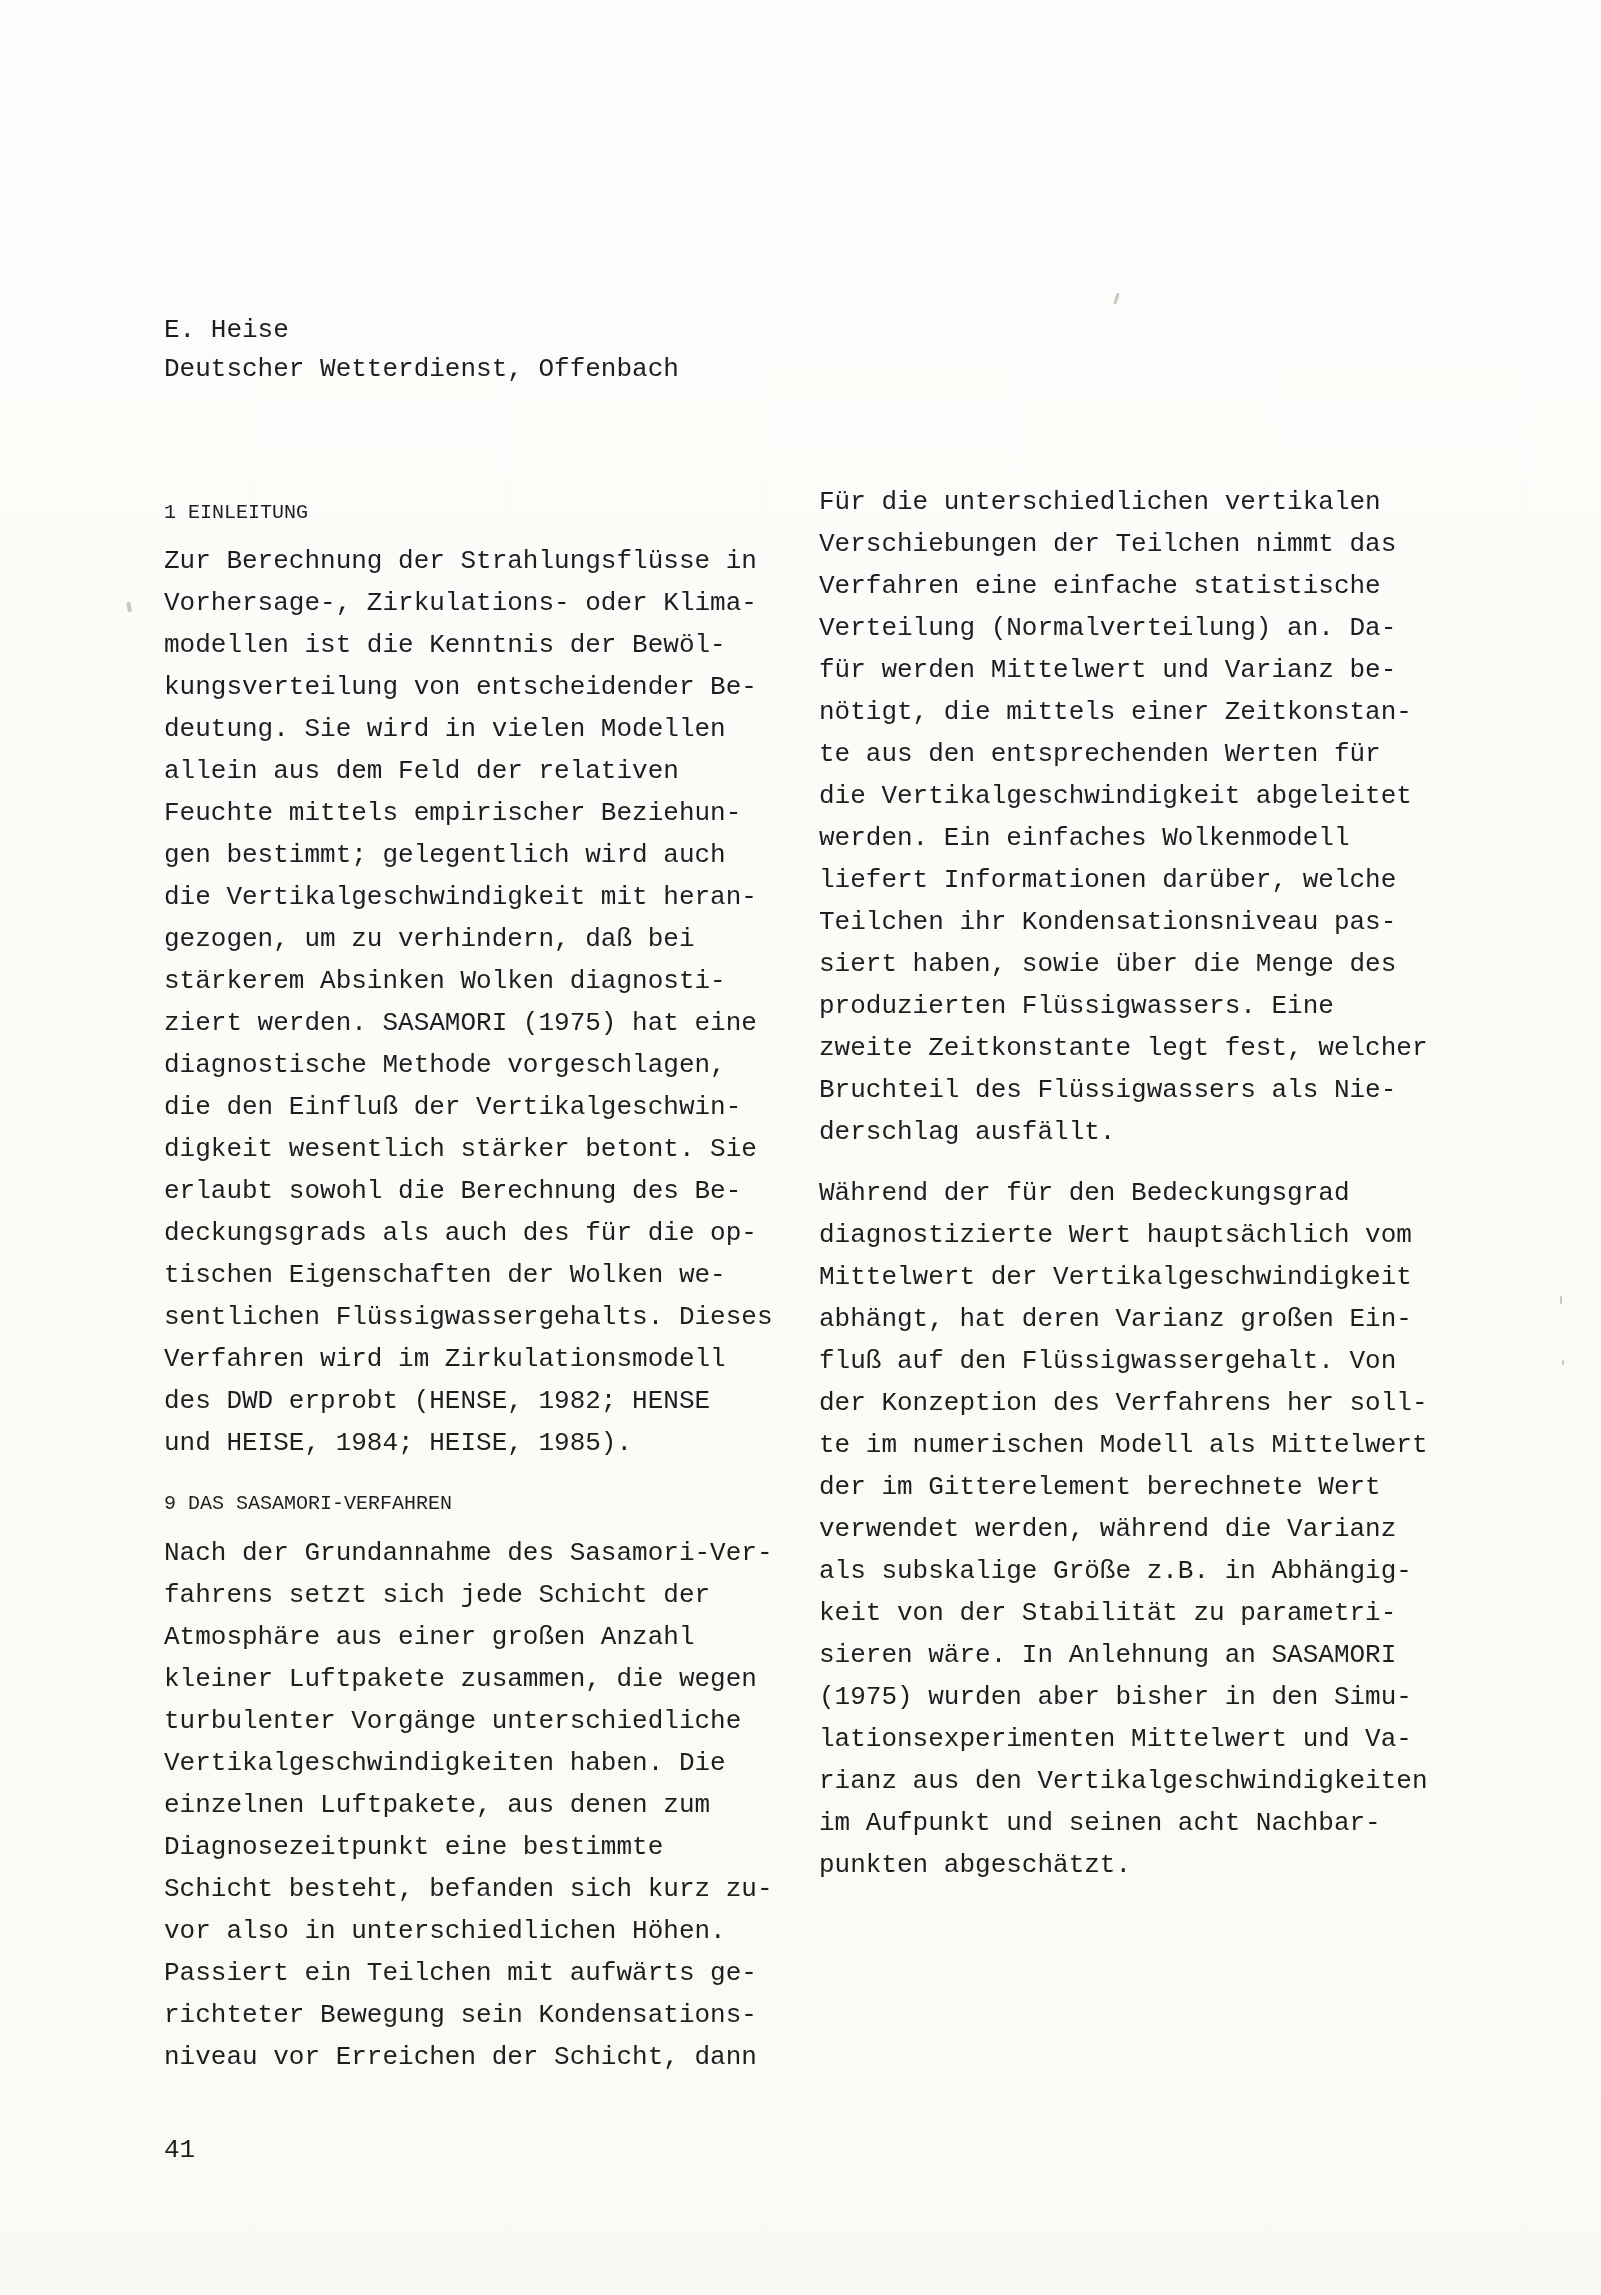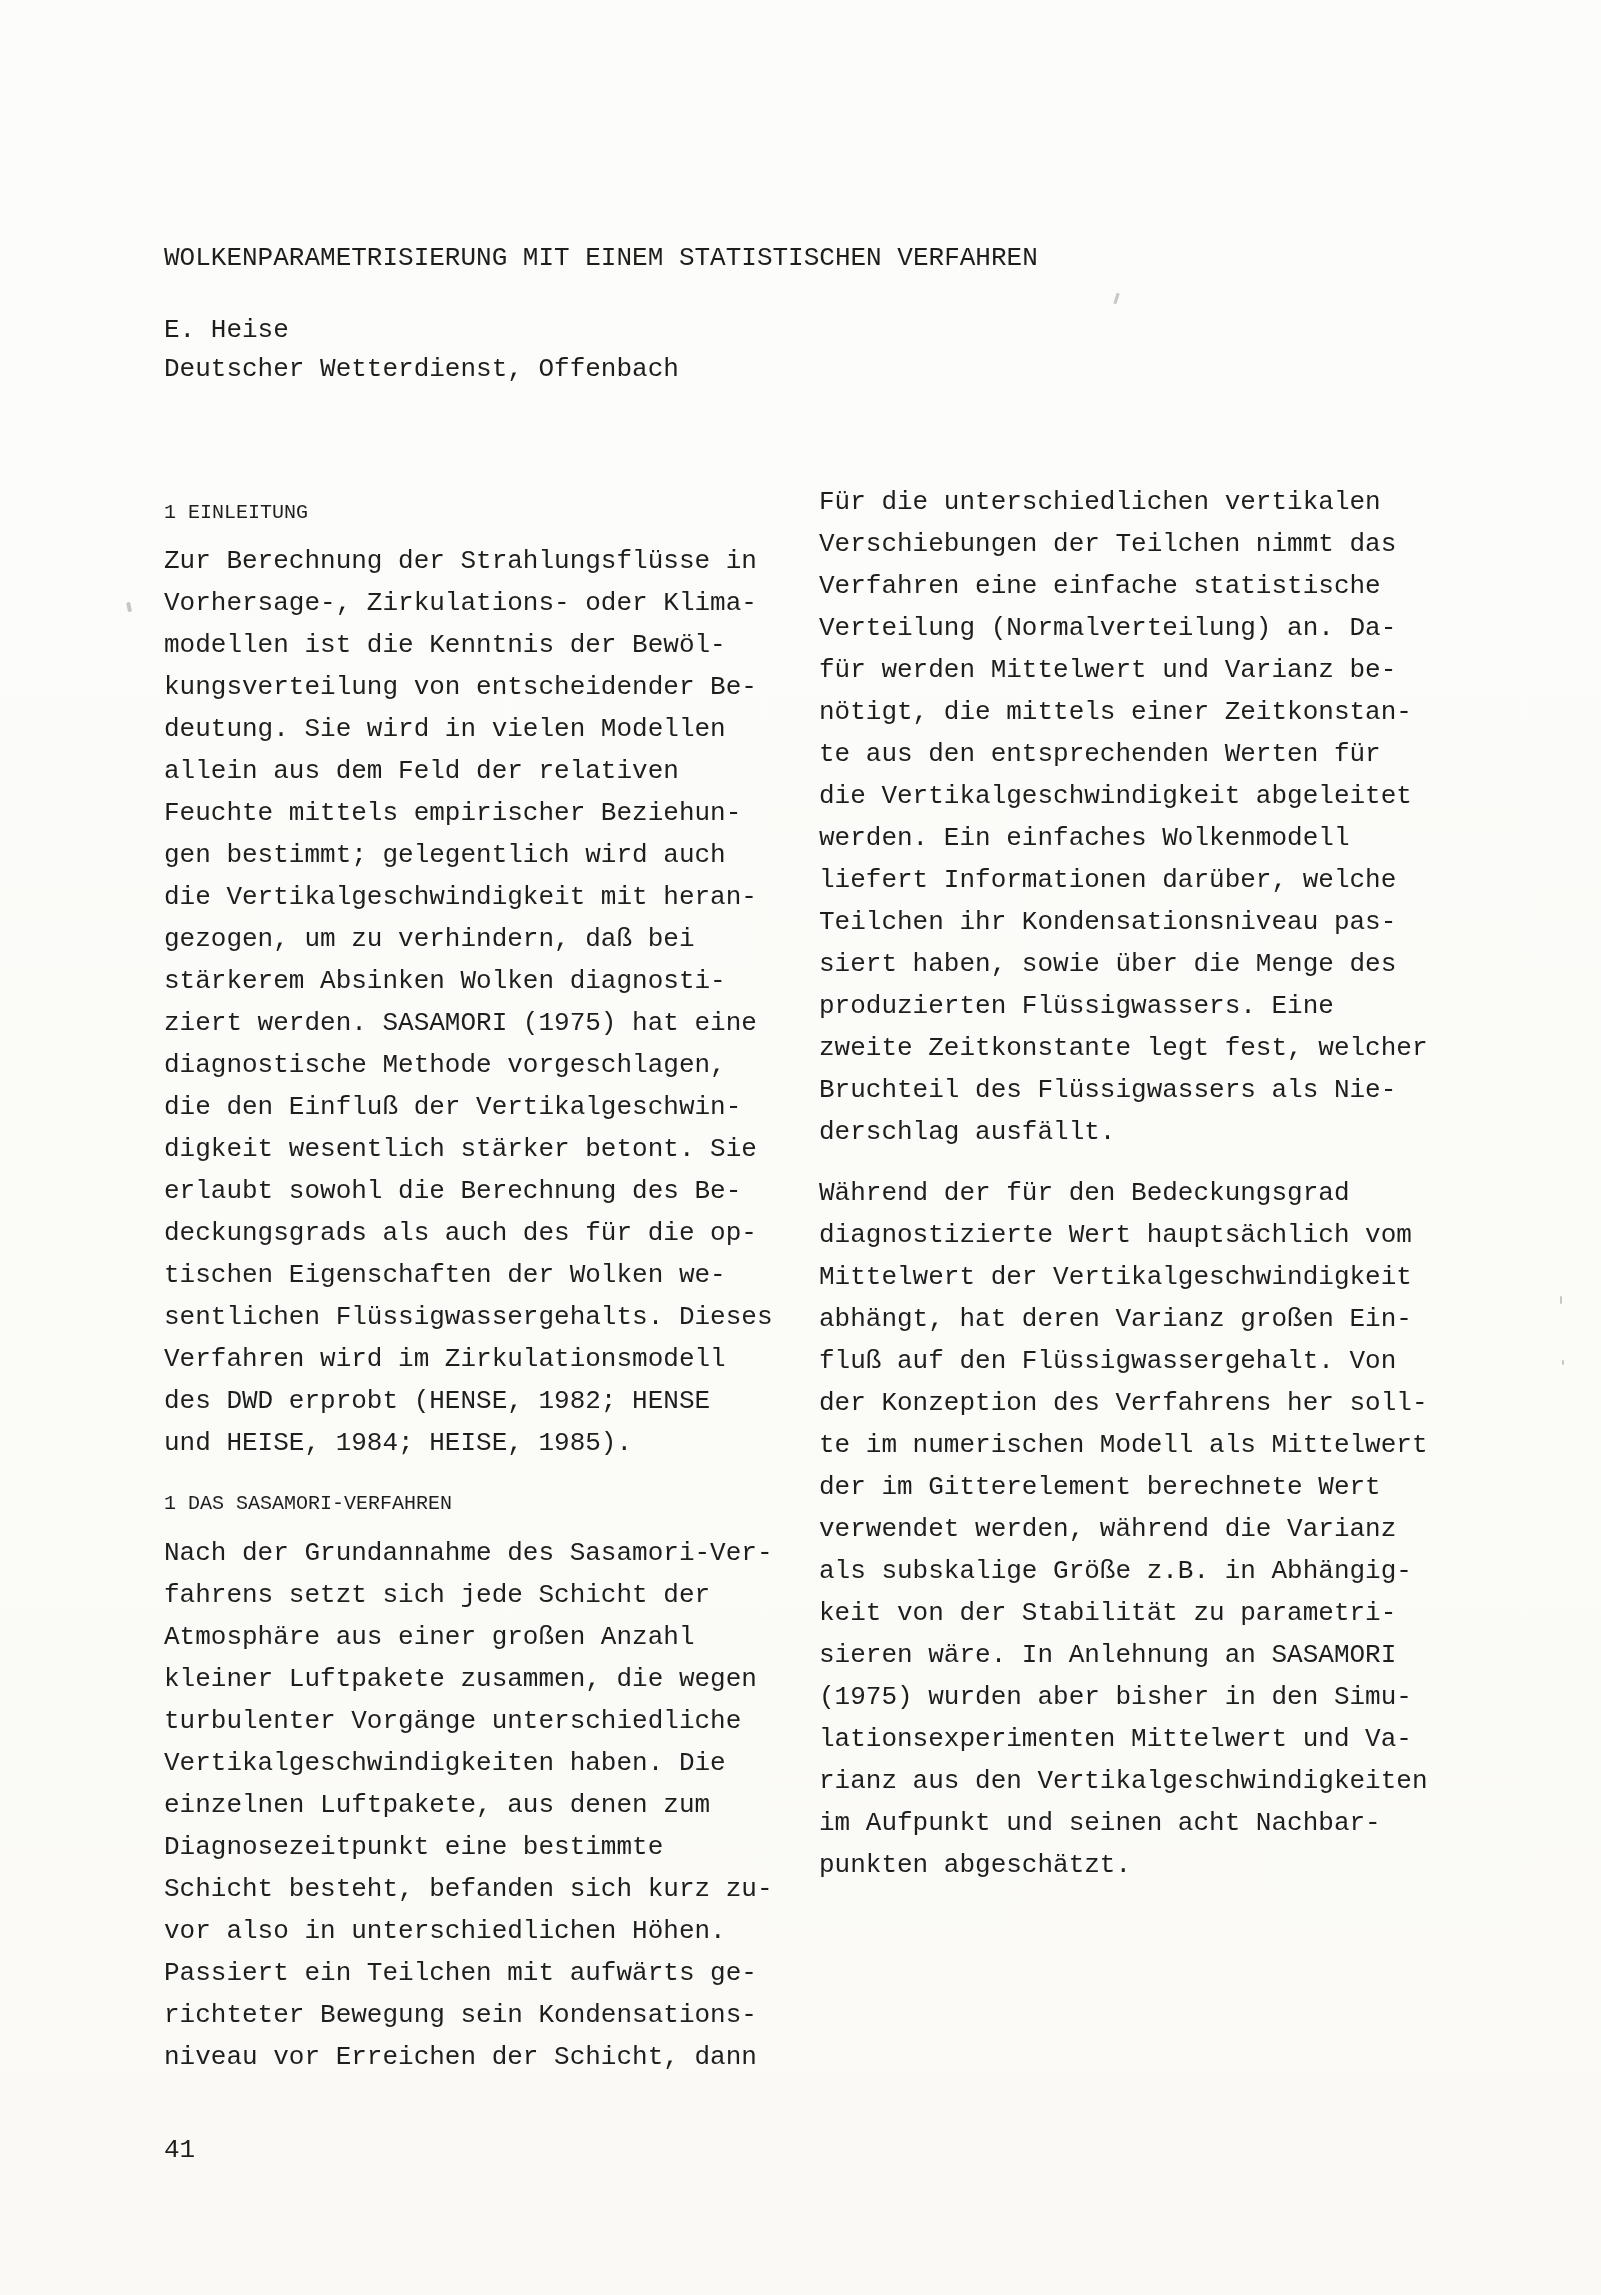--- a/index.html
+++ b/index.html
@@ -70,21 +70,20 @@
   .artifact-1 { left: 1115px; top: 293px; width: 3.2px;  height: 11.2px; transform: rotate(18deg); }
   .artifact-2 { left: 127px;  top: 602px; width: 4px;  height: 9.6px; transform: rotate(-12deg); border-radius: 1.6px; }
   .artifact-3 { left: 1560px; top: 1296px; width: 2.4px; height: 8px; border-radius: 1.6px; }
   .artifact-4 { left: 1562px; top: 1360px; width: 2.4px; height: 4.8px;  border-radius: 1.6px; }
 </style>
 </head>
 <body>
 
 <div class="page">
 
-  <div class="title">WOLKENPARAMETRISIERUNG MIT EINEM STATISTISCHEN VERFAHREN</div>
 
   <div class="author">E. Heise</div>
 
   <div class="affiliation">Deutscher Wetterdienst, Offenbach</div>
 
   <div class="col col-left">
     <h2 class="section-heading">1 EINLEITUNG</h2>
     <p class="body-paragraph">Zur Berechnung der Strahlungsflüsse in
 Vorhersage-, Zirkulations- oder Klima-
 modellen ist die Kenntnis der Bewöl-
@@ -100,21 +99,21 @@
 diagnostische Methode vorgeschlagen,
 die den Einfluß der Vertikalgeschwin-
 digkeit wesentlich stärker betont. Sie
 erlaubt sowohl die Berechnung des Be-
 deckungsgrads als auch des für die op-
 tischen Eigenschaften der Wolken we-
 sentlichen Flüssigwassergehalts. Dieses
 Verfahren wird im Zirkulationsmodell
 des DWD erprobt (HENSE, 1982; HENSE
 und HEISE, 1984; HEISE, 1985).</p>
-    <h2 class="section-heading">1 DAS SASAMORI-VERFAHREN</h2>
+    <h2 class="section-heading">9 DAS SASAMORI-VERFAHREN</h2>
     <p class="body-paragraph">Nach der Grundannahme des Sasamori-Ver-
 fahrens setzt sich jede Schicht der
 Atmosphäre aus einer großen Anzahl
 kleiner Luftpakete zusammen, die wegen
 turbulenter Vorgänge unterschiedliche
 Vertikalgeschwindigkeiten haben. Die
 einzelnen Luftpakete, aus denen zum
 Diagnosezeitpunkt eine bestimmte
 Schicht besteht, befanden sich kurz zu-
 vor also in unterschiedlichen Höhen.

